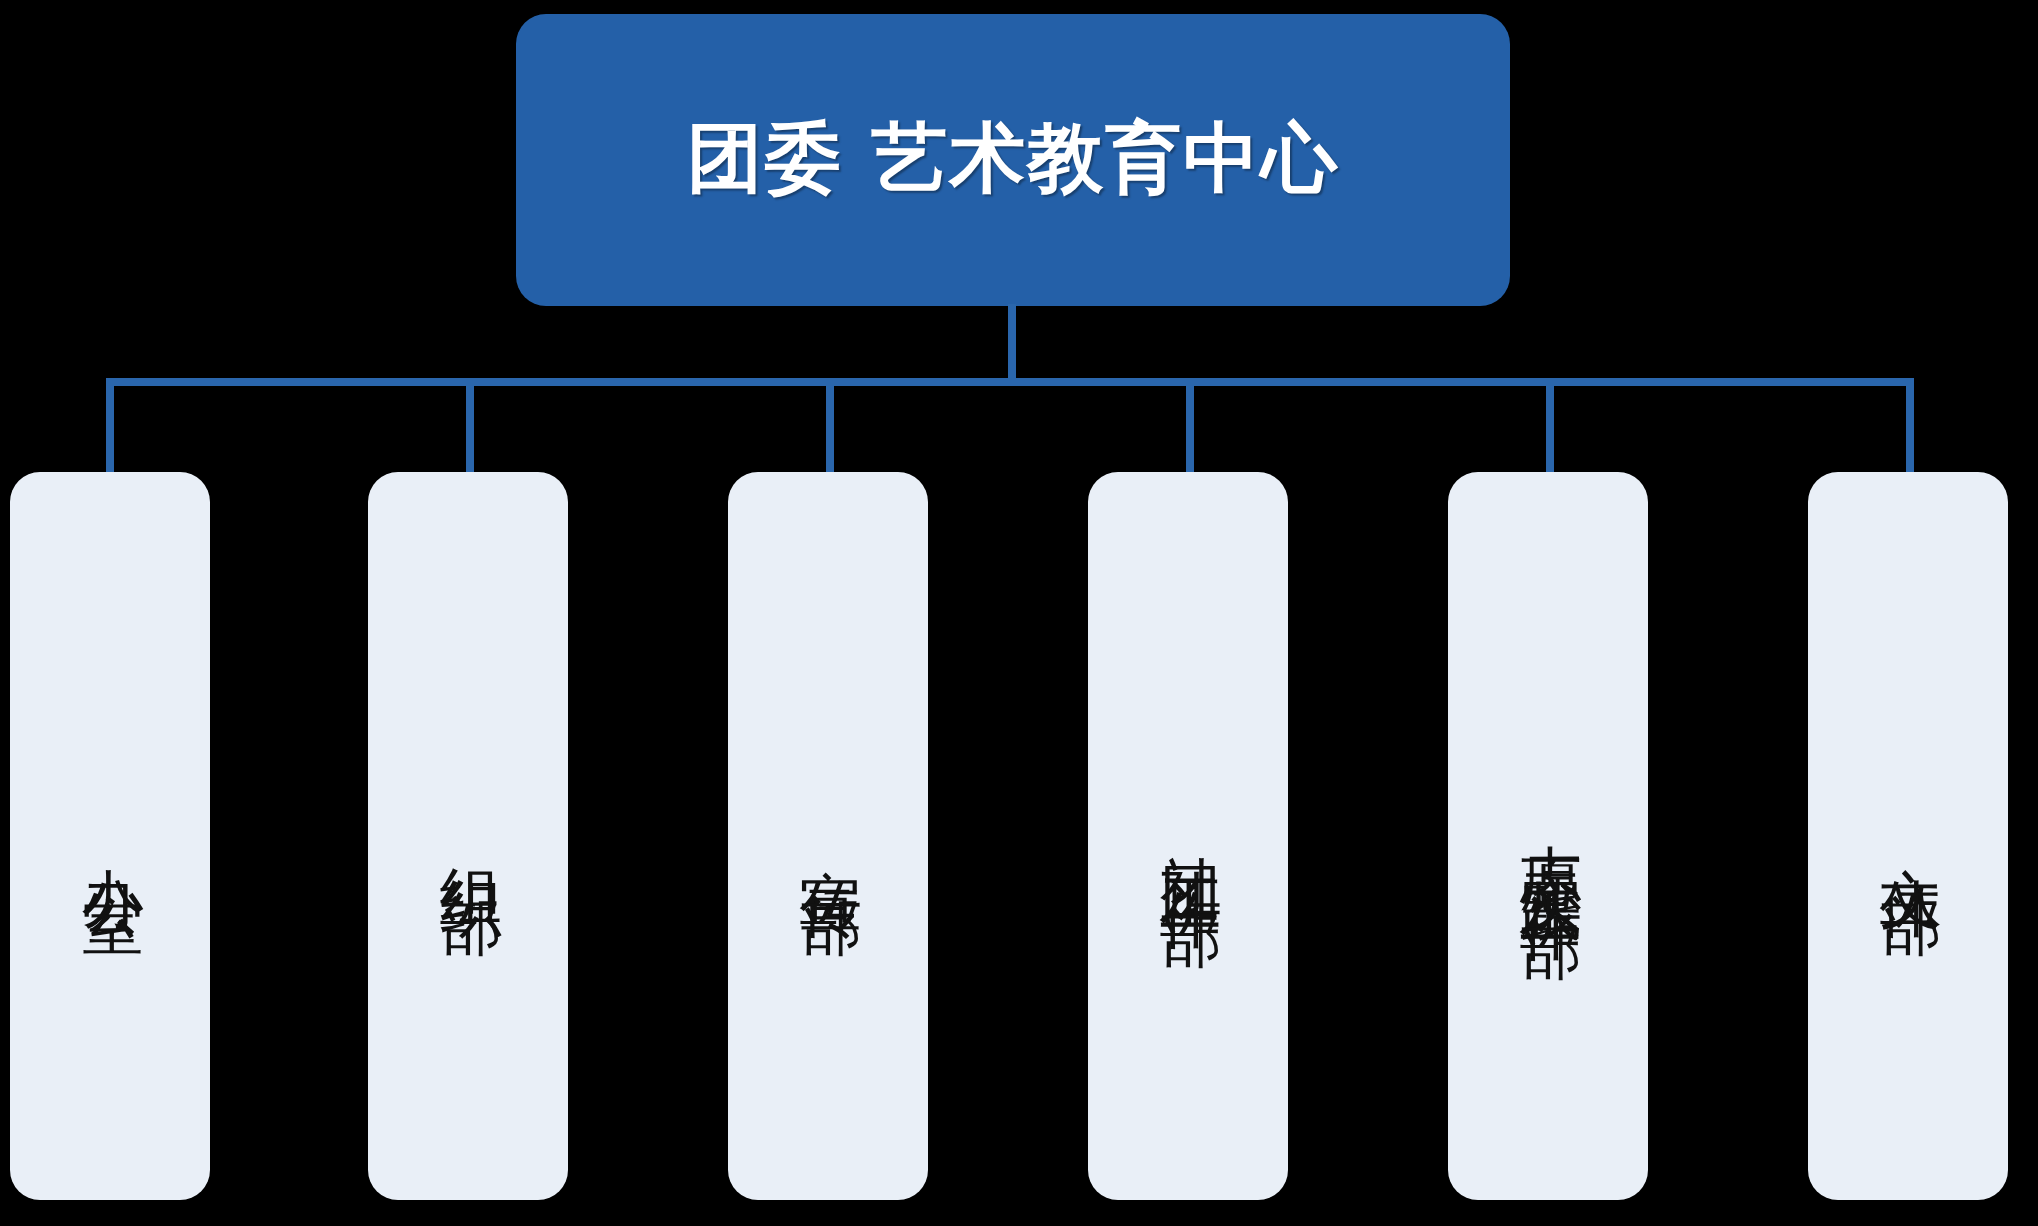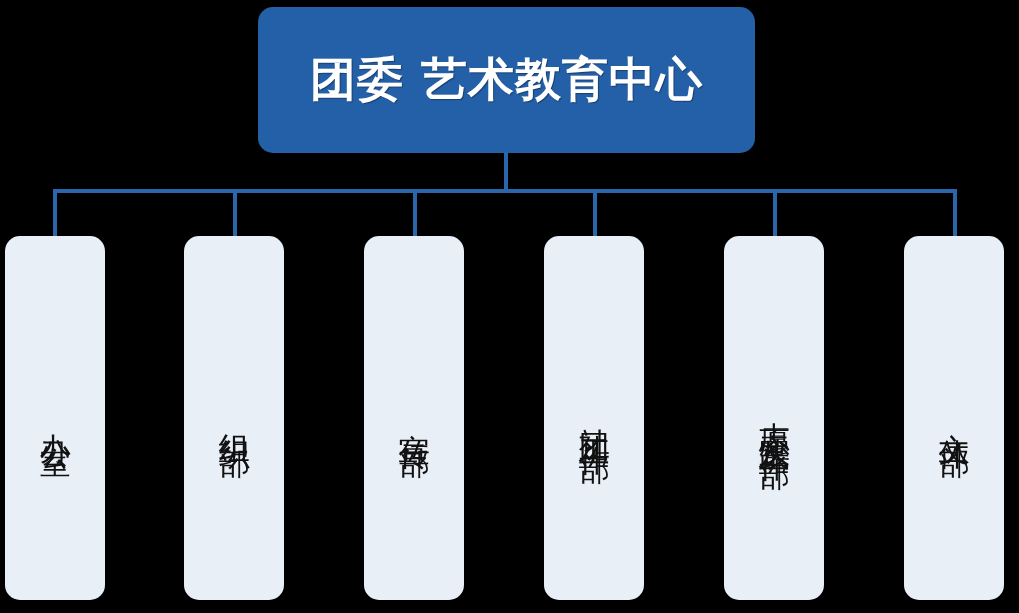--- a/index.html
+++ b/index.html
@@ -31,21 +31,21 @@
     height: 146px;
     background: #2460A8;
     border-radius: 15px;
     display: flex;
     align-items: center;
     justify-content: center;
     box-sizing: border-box;
   }
   .root-label {
     color: #FFFFFF;
-    font-size: 46px;
+    font-size: 38px;
     font-weight: bold;
     letter-spacing: 1px;
     line-height: 1.2;
     white-space: pre;
     text-shadow: 1px 1px 1px rgba(0,0,0,0.35);
     font-family: "DejaVu Sans", "Liberation Sans", sans-serif;
   }
 
   
   .connector-layer {

